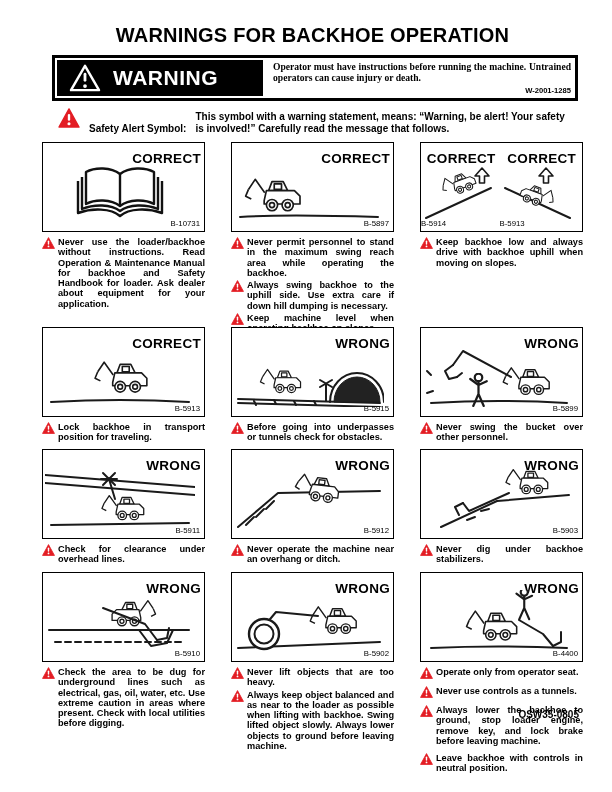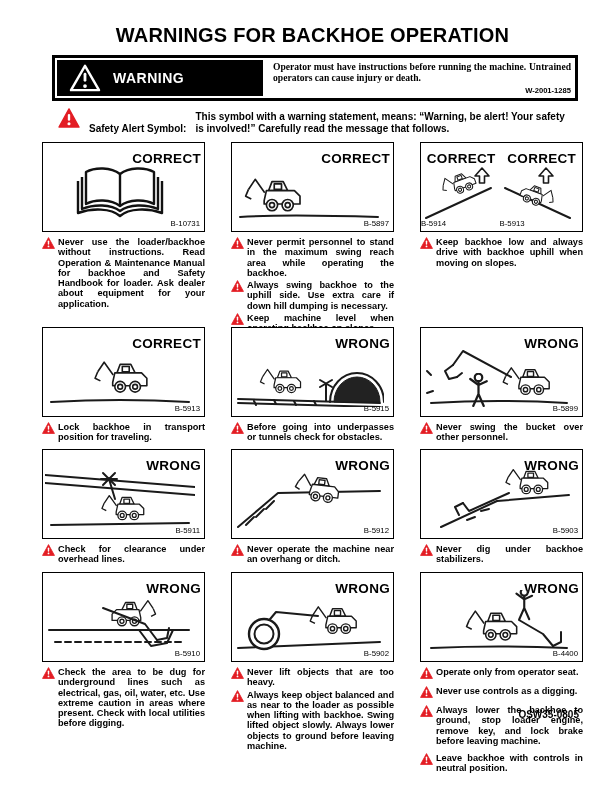--- a/index.html
+++ b/index.html
@@ -6,21 +6,21 @@
   .page{
     position:relative; width:612px; height:792px; background:#fff;
     margin:0 auto; overflow:hidden;
     font-family:"Liberation Sans","DejaVu Sans",sans-serif; color:#000;
     box-sizing:border-box; padding:24px 29px 0 42px;
   }
   .title{ text-align:center; font-size:20px; font-weight:bold; letter-spacing:.2px; margin:0 0 8px 0;}
   
   .banner{ border:3px solid #000; padding:2px; display:flex; align-items:stretch; margin-left:10px; margin-right:5px;}
   .banner-left{ background:#000; color:#fff; display:flex; align-items:center; gap:12px; padding:4px 16px 4px 12px; flex:0 0 178px;}
-  .banner-word{ font-size:14px; font-weight:bold; letter-spacing:.5px;}
+  .banner-word{ font-size:21px; font-weight:bold; letter-spacing:.5px;}
   .banner-right{ flex:1; padding:1px 2px 0 10px; display:flex; flex-direction:column;}
   .banner-msg{ font-size:9.6px; font-weight:bold; line-height:11px; text-align:justify;font-family:Liberation Serif, serif;}
   .banner-code{ font-size:7.6px; font-weight:bold; text-align:right; margin-top:3px;}
   
   .safety{ display:flex; align-items:flex-start; gap:9px; margin:7px 0 0 16px;}
   .safety .tri-lg{ flex:0 0 auto; }
   .safety-label{ font-size:10px; font-weight:bold; white-space:nowrap; margin-top:15px;}
   .safety-msg{ font-size:10px; font-weight:bold; line-height:11.5px; margin-top:3px; width:372px;}
   
   .panel-grid{ display:grid; grid-template-columns:repeat(3,163px); column-gap:26px;
@@ -468,21 +468,21 @@
           <div class="witem">
             <svg class="tri-sm" width="13" height="12" viewBox="0 0 24 22">
               <use href="#sym-alert-tri"></use>
             </svg>
             <span class="wtext">Operate only from operator seat.</span>
           </div>
           <div class="witem">
             <svg class="tri-sm" width="13" height="12" viewBox="0 0 24 22">
               <use href="#sym-alert-tri"></use>
             </svg>
-            <span class="wtext">Never use controls as a digging.</span>
+            <span class="wtext">Never use controls as a tunnels.</span>
           </div>
           <div class="witem">
             <svg class="tri-sm" width="13" height="12" viewBox="0 0 24 22">
               <use href="#sym-alert-tri"></use>
             </svg>
             <span class="wtext">Always lower the backhoe to ground, stop loader engine, remove key, and lock brake before leaving machine.</span>
           </div>
           <div class="witem">
             <svg class="tri-sm" width="13" height="12" viewBox="0 0 24 22">
               <use href="#sym-alert-tri"></use>

